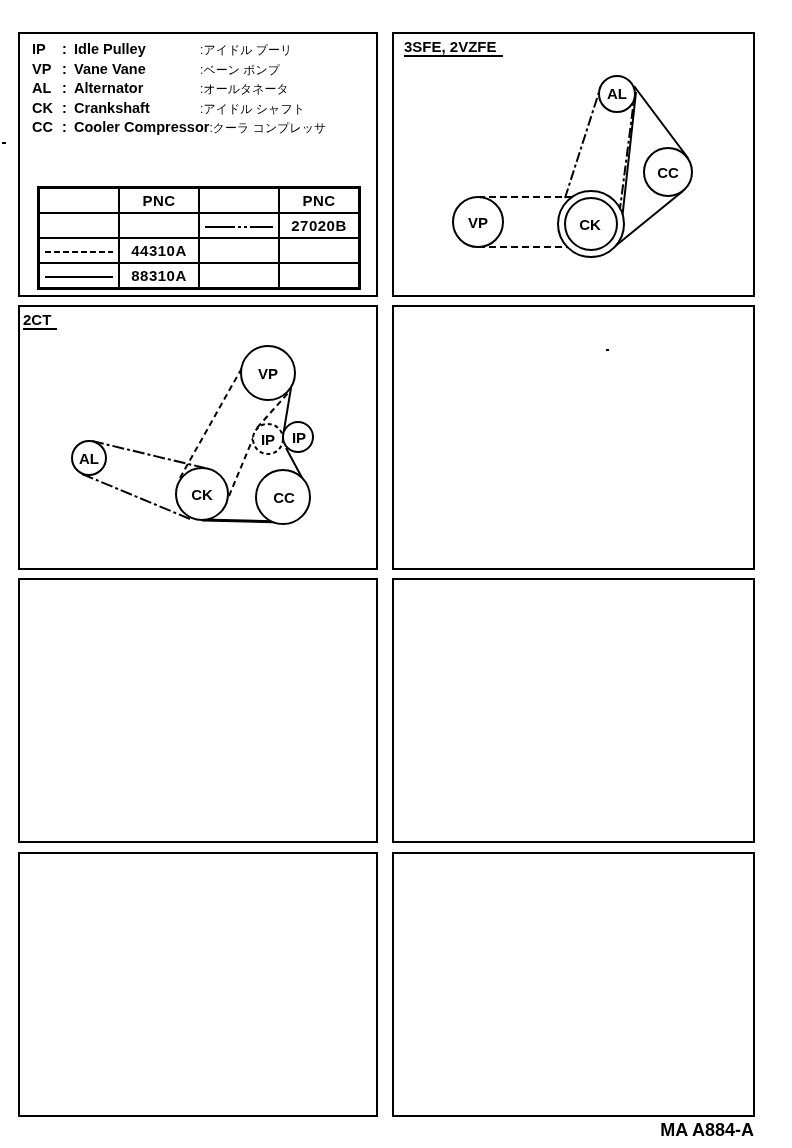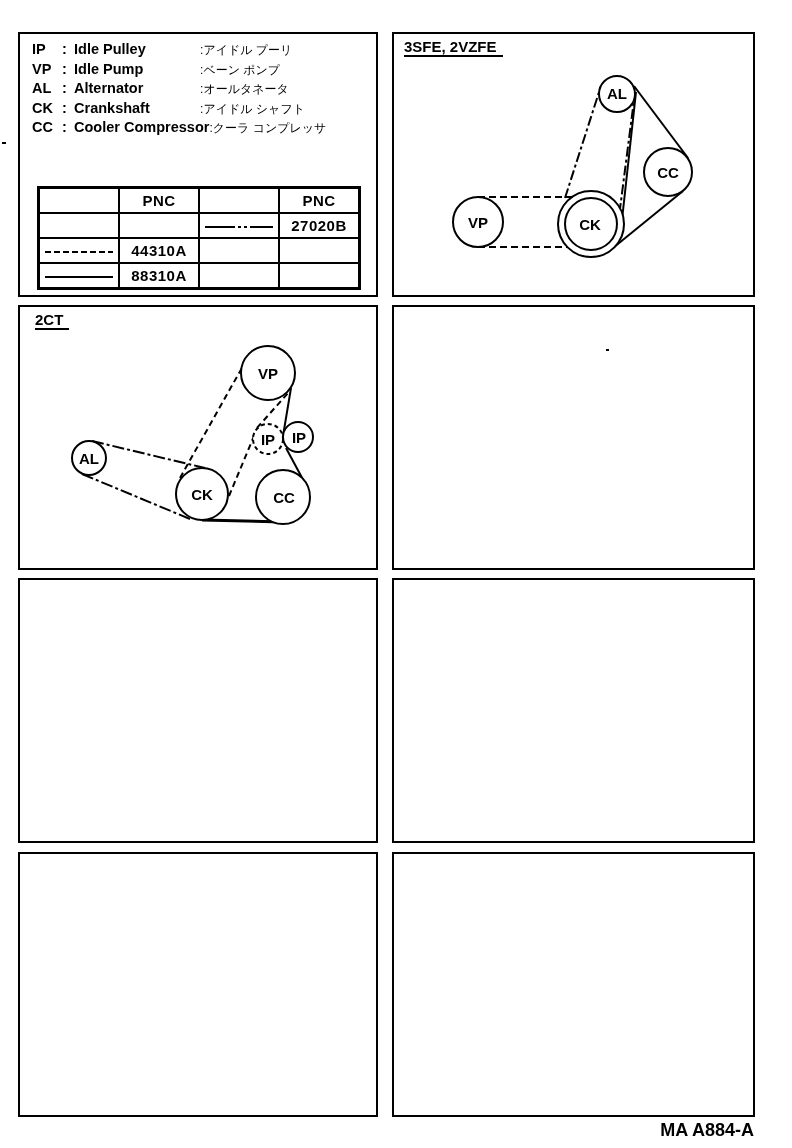--- a/index.html
+++ b/index.html
@@ -25,21 +25,21 @@
 <body>
 
 <div class="panel" style="left:18px; top:32px; width:360px; height:265px;">
   <div class="legend-lines">
     <div class="legend-row">
       <span class="abbr">IP</span><span class="colon">:</span>
       <span class="en" style="width:126px">Idle Pulley</span><span class="jp">:<span>アイドル プーリ</span></span>
     </div>
     <div class="legend-row">
       <span class="abbr">VP</span><span class="colon">:</span>
-      <span class="en" style="width:126px">Idle Pump</span><span class="jp">:<span>ベーン ポンプ</span></span>
+      <span class="en" style="width:126px">Vane Vane</span><span class="jp">:<span>ベーン ポンプ</span></span>
     </div>
     <div class="legend-row">
       <span class="abbr">AL</span><span class="colon">:</span>
       <span class="en" style="width:126px">Alternator</span><span class="jp">:<span>オールタネータ</span></span>
     </div>
     <div class="legend-row">
       <span class="abbr">CK</span><span class="colon">:</span>
       <span class="en" style="width:126px">Crankshaft</span><span class="jp">:<span>アイドル シャフト</span></span>
     </div>
     <div class="legend-row">
@@ -88,21 +88,21 @@
     </tr>
   </tbody>
     </table>
 </div>
 
 <div class="panel" style="left:392px; top:32px; width:363px; height:265px;">
   <div class="title">3SFE, 2VZFE</div>
 </div>
 
 <div class="panel" style="left:18px; top:305px; width:360px; height:265px;">
-  <div class="title" style="left:15px; top:4px;">2CT</div>
+  <div class="title" style="left:3px; top:4px;">2CT</div>
 </div>
 
 <div class="panel" style="left:392px; top:305px; width:363px; height:265px;"></div>
 <div class="panel" style="left:18px; top:578px; width:360px; height:265px;"></div>
 <div class="panel" style="left:392px; top:578px; width:363px; height:265px;"></div>
 <div class="panel" style="left:18px; top:852px; width:360px; height:265px;"></div>
 <div class="panel" style="left:392px; top:852px; width:363px; height:265px;"></div>
 
 <svg class="diagram" width="792" height="1148" font-family="Liberation Sans, DejaVu Sans, sans-serif" font-weight="bold" font-size="15" text-anchor="middle">
 

